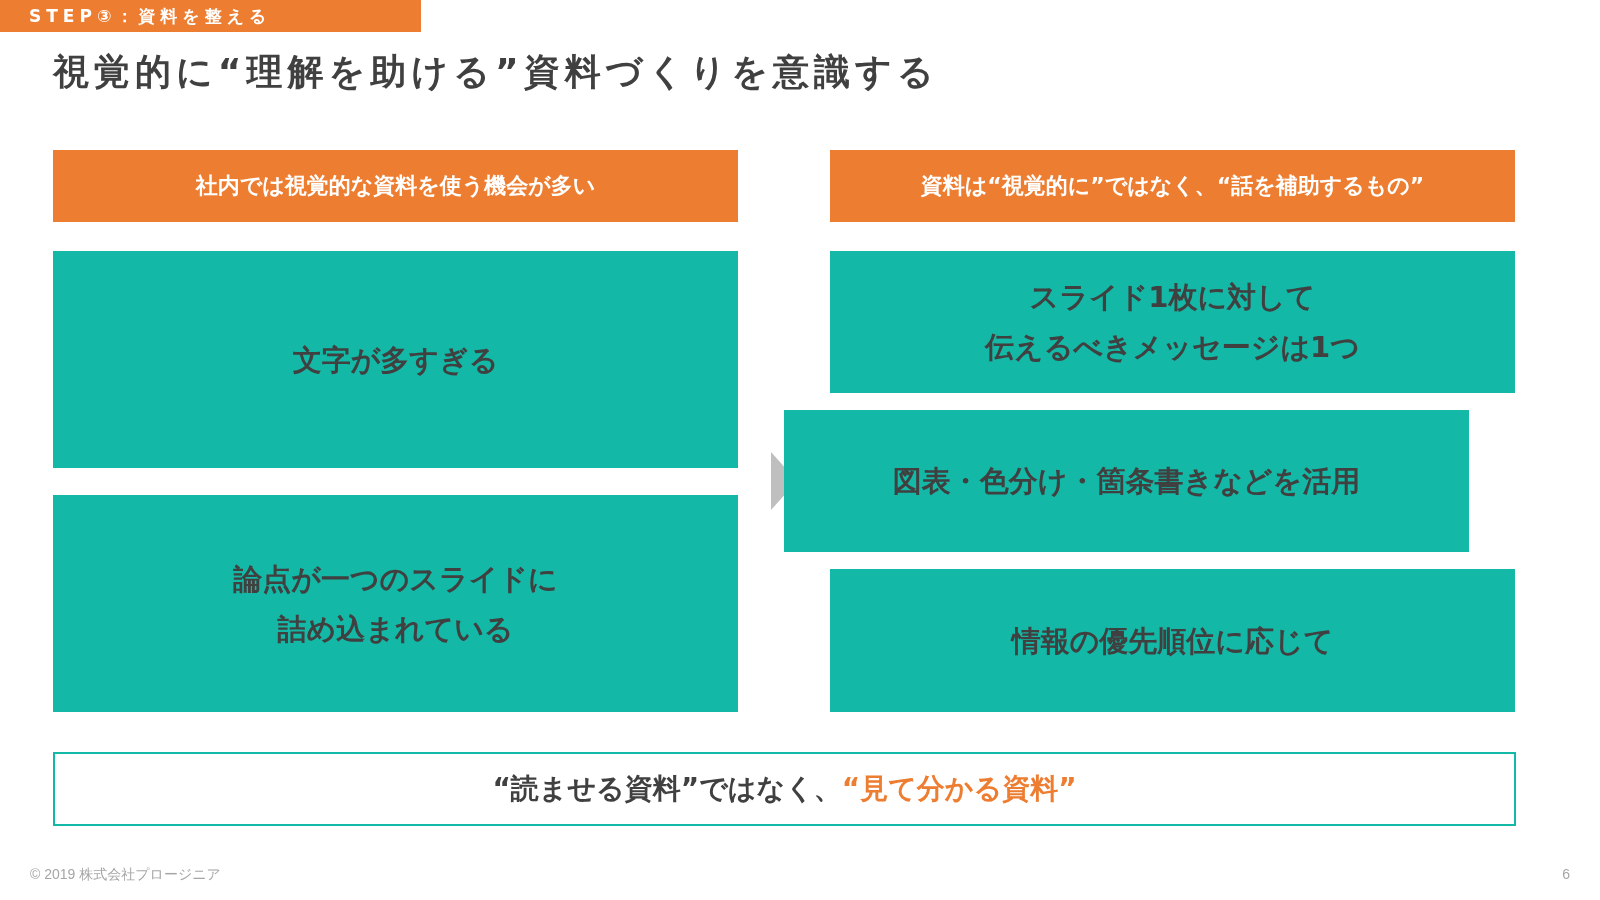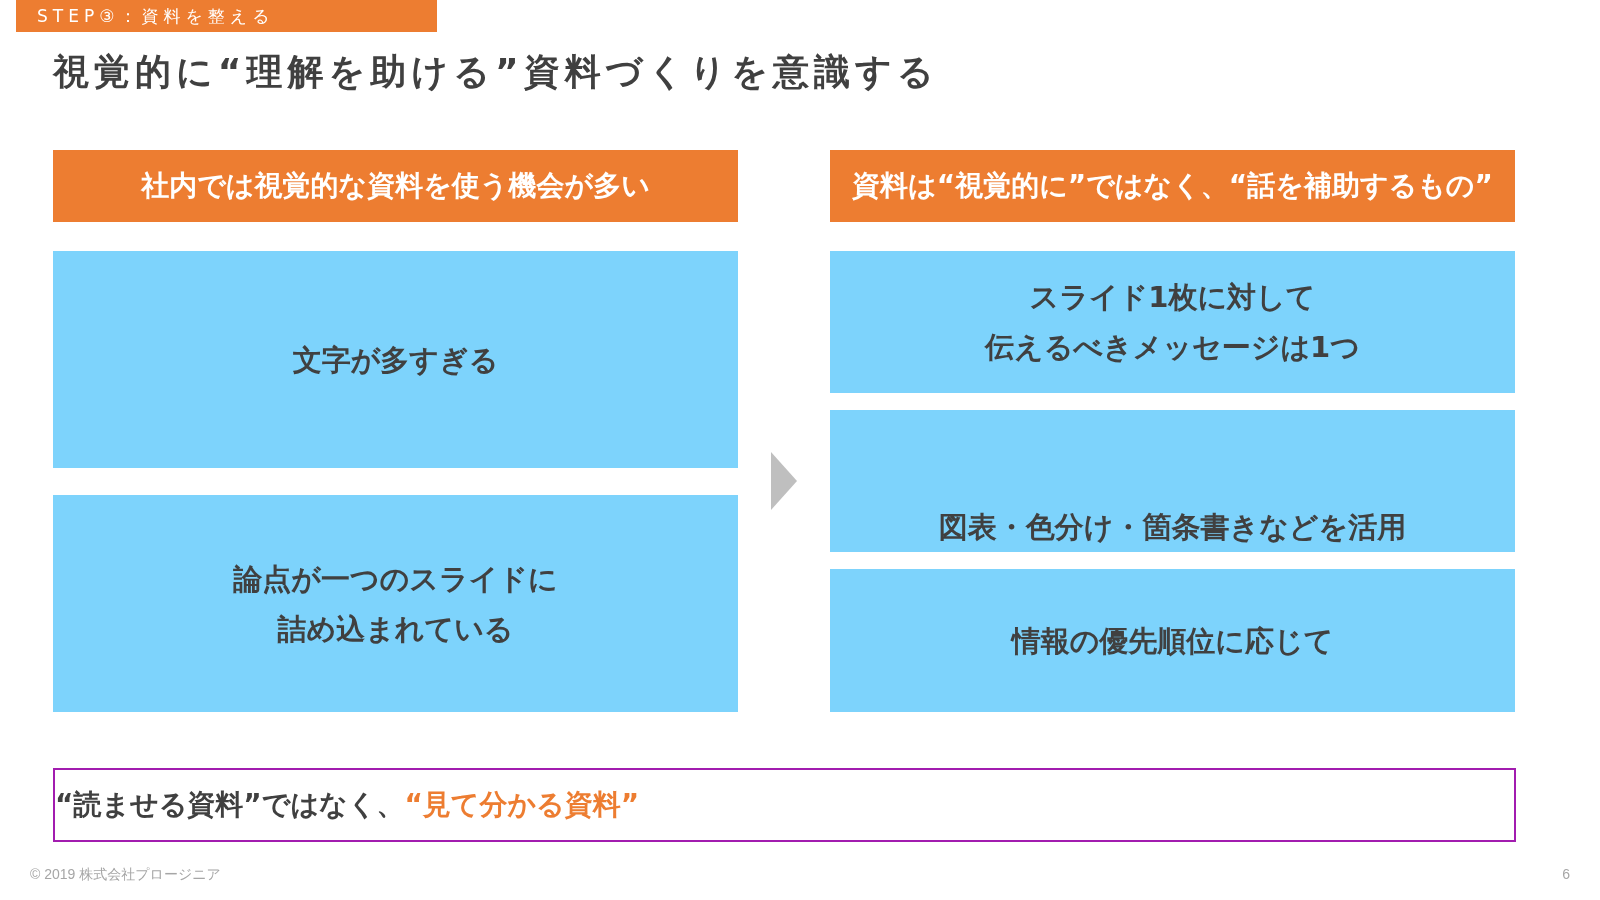--- a/index.html
+++ b/index.html
@@ -4,47 +4,47 @@
 <style>
   html, body { margin: 0; padding: 0; }
   body {
     width: 1600px; height: 900px; position: relative; overflow: hidden;
     background: #ffffff;
     font-family: "DejaVu Sans", "Liberation Sans", sans-serif;
     color: #404040;
   }
   .step-tag {
     position: absolute; left: 0; top: 0; width: 421px; height: 32px;
-    background: #ED7D31; color: #fff; font-size: 17px; font-weight: normal;
-    letter-spacing: 5px; line-height: 32px; padding-left: 21px; box-sizing: border-box; margin-left: 16px;
+    background: #ED7D31; color: #fff; font-size: 17px; font-weight: bold;
+    letter-spacing: 5px; line-height: 32px; padding-left: 29px; box-sizing: border-box;
   }
   .page-title {
     position: absolute; left: 53px; top: 48px; font-size: 36px; font-weight: bold;
     color: #404040; letter-spacing: 5px; white-space: nowrap;
   }
   .col-header {
     position: absolute; top: 150px; height: 72px; background: #ED7D31; color: #fff;
-    font-size: 28px; font-weight: bold; display: flex; align-items: center; justify-content: center;
+    font-size: 22px; font-weight: bold; display: flex; align-items: center; justify-content: center;
     white-space: nowrap;
   }
   .box {
-    position: absolute; background: #7dd3fc; color: #404040; font-weight: bold;
+    position: absolute; background: #14b8a6; color: #404040; font-weight: bold;
     font-size: 29px; display: flex; flex-direction: column; align-items: center; justify-content: center;
     text-align: center; line-height: 50px; white-space: nowrap;
   }
   .arrow {
     position: absolute; left: 771px; top: 452px; width: 0; height: 0;
     border-top: 29px solid transparent; border-bottom: 29px solid transparent;
     border-left: 26px solid #BFBFBF;
   }
   .summary {
     position: absolute; left: 53px; top: 752px; width: 1463px; height: 74px;
-    border: 2px solid #a21caf; box-sizing: border-box; background: #fff;
-    display: flex; align-items: center; justify-content: flex-start;
-    font-size: 28px; font-weight: bold; color: #404040; white-space: nowrap; margin-top: 16px;
+    border: 2px solid #14b8a6; box-sizing: border-box; background: #fff;
+    display: flex; align-items: center; justify-content: center;
+    font-size: 28px; font-weight: bold; color: #404040; white-space: nowrap;
   }
   .summary .hl { color: #ED7D31; }
   .footer-copy {
     position: absolute; left: 30px; top: 866px; font-size: 14px; color: #A6A6A6;
     font-family: "Liberation Sans", sans-serif;
   }
   .page-num {
     position: absolute; right: 30px; top: 866px; font-size: 14px; color: #A6A6A6;
     font-family: "Liberation Sans", sans-serif;
   }
@@ -64,21 +64,21 @@
   <span>詰め込まれている</span>
 </div>
 
 <div class="arrow"></div>
 
 <div class="col-header" style="left:830px; width:685px;">資料は“視覚的に”ではなく、“話を補助するもの”</div>
 <div class="box" style="left:830px; top:251px; width:685px; height:142px;">
   <span>スライド1枚に対して</span>
   <span>伝えるべきメッセージは1つ</span>
 </div>
-<div class="box" style="left:830px; top:410px; width:685px; height:142px;justify-content:flex-end;">
+<div class="box" style="left:784px; top:410px; width:685px; height:142px;">
   <span>図表・色分け・箇条書きなどを活用</span>
 </div>
 <div class="box" style="left:830px; top:569px; width:685px; height:143px;">
   <span>情報の優先順位に応じて</span>
 </div>
 
 <div class="summary">
   <span>“読ませる資料”ではなく、</span>
     <span class="hl">“見て分かる資料”</span>
 </div>

